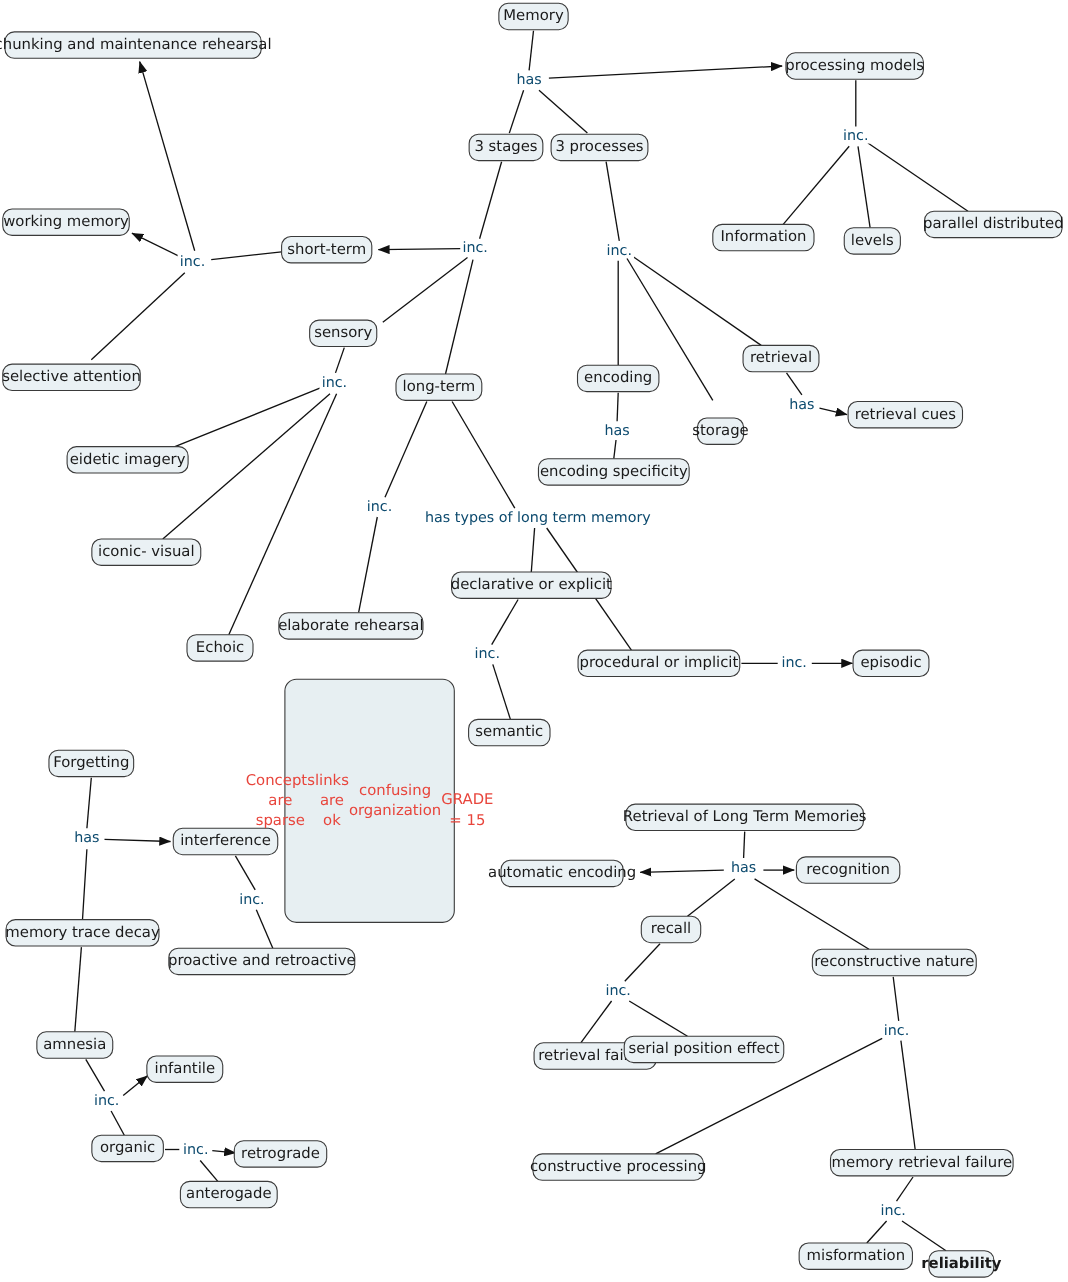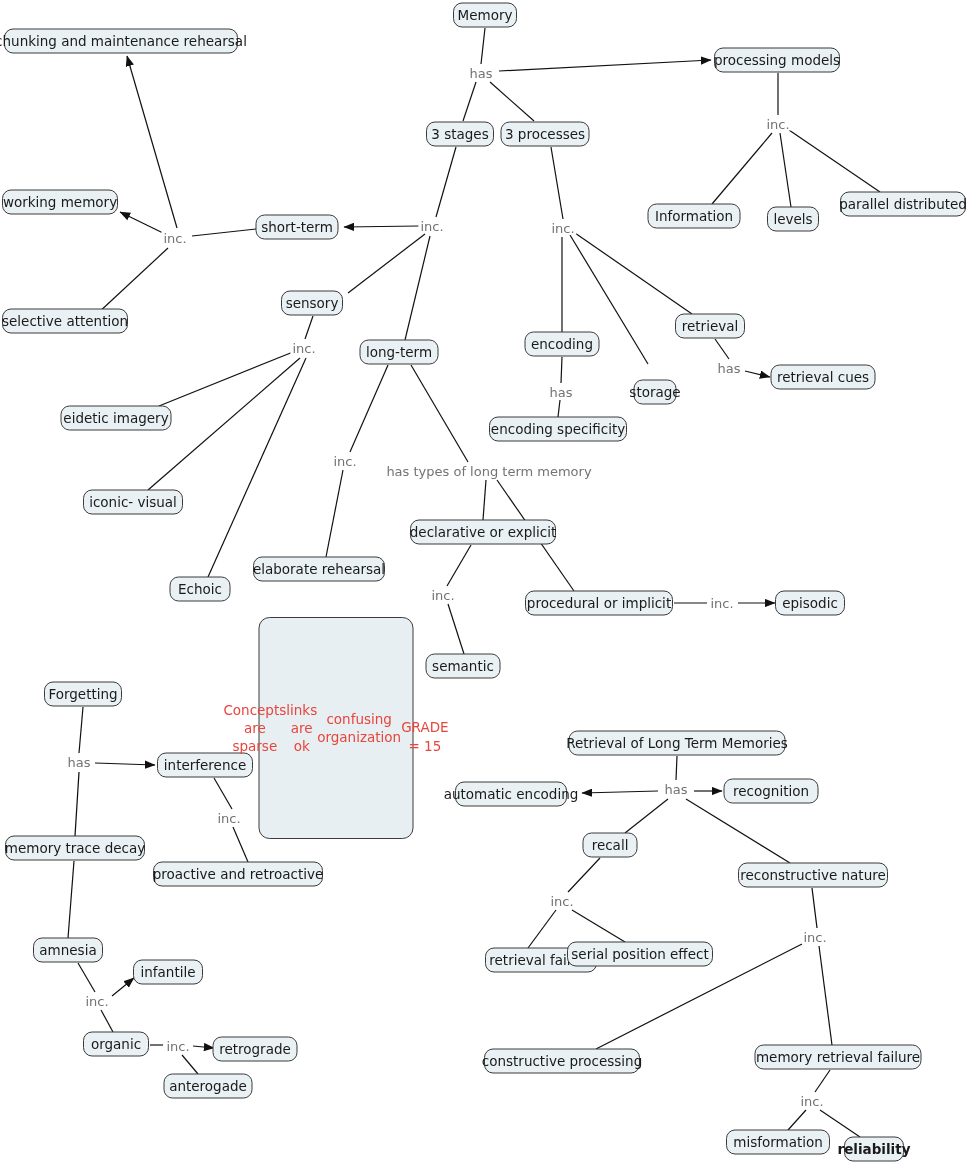--- a/index.html
+++ b/index.html
@@ -34,21 +34,21 @@
     display: flex;
     align-items: center;
     justify-content: center;
     white-space: nowrap;
     padding: 0 9px;
     height: 25px;
     transform: translate(-50%, -50%);
   }
   .link-label {
     position: absolute;
-    color: #737373;
+    color: #0c4a6e;
     font-size: 13px;
     line-height: 1;
     white-space: nowrap;
     background: #ffffff;
     padding: 0 2px;
     transform: translate(-50%, -50%);
   }
   .note-box {
     position: absolute;
     box-sizing: border-box;
@@ -150,21 +150,21 @@
   <div id="node-layer">
       <div class="node" style="left: 485px; top: 15px; width: 64px;">Memory</div>
       <div class="node" style="left: 777px; top: 60px; width: 126px;">processing models</div>
       <div class="node" style="left: 460px; top: 134px; width: 68px;">3 stages</div>
       <div class="node" style="left: 545px; top: 134px; width: 89px;">3 processes</div>
       <div class="node" style="left: 694px; top: 216px; width: 93px;">Information</div>
       <div class="node" style="left: 793px; top: 219px; width: 52px;">levels</div>
       <div class="node" style="left: 903px; top: 204px; width: 126px;">parallel distributed</div>
       <div class="node" style="left: 121px; top: 41px; width: 234px;">chunking and maintenance rehearsal</div>
       <div class="node" style="left: 60px; top: 202px; width: 116px;">working memory</div>
-      <div class="node" style="left: 65px; top: 321px; width: 126px;">selective attention</div>
+      <div class="node" style="left: 65px; top: 343px; width: 126px;">selective attention</div>
       <div class="node" style="left: 297px; top: 227px; width: 83px;">short-term</div>
       <div class="node" style="left: 312px; top: 303px; width: 62px;">sensory</div>
       <div class="node" style="left: 116px; top: 418px; width: 111px;">eidetic imagery</div>
       <div class="node" style="left: 133px; top: 502px; width: 100px;">iconic- visual</div>
       <div class="node" style="left: 200px; top: 589px; width: 61px;">Echoic</div>
       <div class="node" style="left: 399px; top: 352px; width: 79px;">long-term</div>
       <div class="node" style="left: 319px; top: 569px; width: 132px;">elaborate rehearsal</div>
       <div class="node" style="left: 562px; top: 344px; width: 75px;">encoding</div>
       <div class="node" style="left: 655px; top: 392px; width: 43px;">storage</div>
       <div class="node" style="left: 710px; top: 326px; width: 70px;">retrieval</div>

